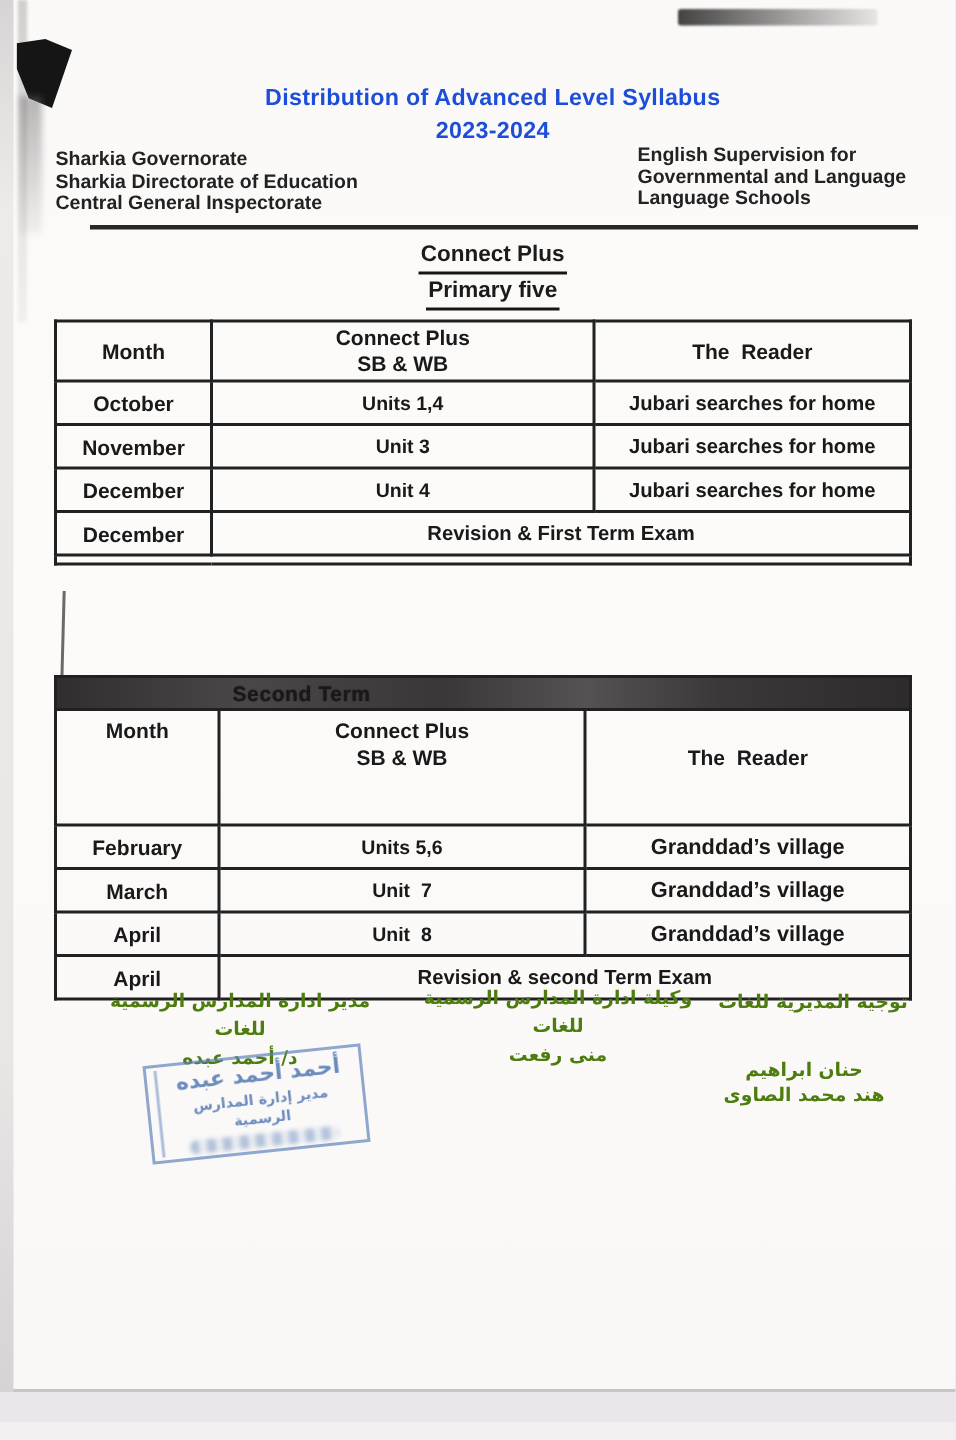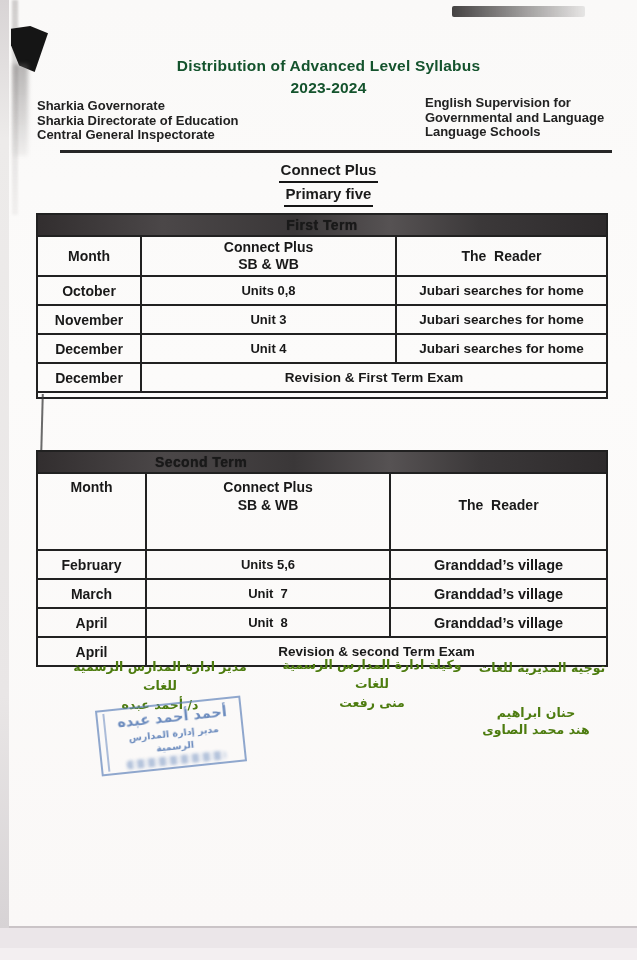--- a/index.html
+++ b/index.html
@@ -21,21 +21,21 @@
     background:linear-gradient(180deg,rgba(140,135,135,.38),rgba(160,155,155,.10));filter:blur(1.2px);}
   .corner-mark{position:absolute;left:11px;top:26px;width:37px;height:46px;background:#151515;
     clip-path:polygon(0 6%,52% 0,100% 16%,64% 100%,22% 86%,0 42%);}
   .corner-smear{position:absolute;left:13px;top:64px;width:15px;height:92px;
     background:linear-gradient(180deg,rgba(100,96,96,.45),rgba(130,126,126,.08));filter:blur(2px);}
   .smudge-tr{position:absolute;left:452px;top:6px;width:133px;height:11px;border-radius:2px;
     background:linear-gradient(90deg,rgba(52,50,50,.92),rgba(86,83,83,.55) 55%,rgba(122,119,119,.15));filter:blur(.6px);}
   .gap-line{position:absolute;left:41px;top:394px;width:2px;height:60px;background:#3a3a3a;opacity:.75;transform:rotate(1.5deg);}
   
   .doc-title{position:absolute;left:30px;right:10px;top:55px;text-align:center;
-    font-size:15.5px;font-weight:bold;color:#14532d;line-height:22px;letter-spacing:.2px;}
+    font-size:15.5px;font-weight:bold;color:#1d4ed8;line-height:22px;letter-spacing:.2px;}
   .hdr-left{position:absolute;left:37px;top:99px;font-size:13px;line-height:14.5px;font-weight:bold;color:#222;}
   .hdr-right{position:absolute;left:425px;top:96px;font-size:13px;line-height:14.5px;font-weight:bold;color:#222;}
   .rule{position:absolute;left:60px;top:150px;width:552px;height:3px;background:#272727;}
   .subtitle{position:absolute;left:30px;right:10px;top:159px;text-align:center;
     font-weight:bold;font-size:15px;line-height:22px;color:#1b1b1b;}
   .subtitle .u{display:inline-block;border-bottom:2.5px solid #161616;padding:0 2px 0 2px;}
   
   table.term{position:absolute;left:36px;width:570px;border-collapse:collapse;table-layout:fixed;}
   table.term td{
     border:2px solid #212121;text-align:center;vertical-align:middle;
@@ -116,32 +116,29 @@
   <div><span class="u">Primary five</span></div>
 </div>
 
 <table class="term t1">
   <colgroup>
       <col style="width:104px">
       <col style="width:255px">
       <col style="width:211px">
     </colgroup>
   <tbody>
-      <tr>
-        <td colspan="3" class="band">First Term</td>
-      </tr>
   <tr class="head">
     <td>Month</td>
     <td>Connect Plus
 SB &amp; WB</td>
     <td>The  Reader</td>
   </tr>
   <tr class="data">
     <td class="month">October</td>
-    <td class="units">Units 0,8</td>
+    <td class="units">Units 1,4</td>
     <td class="reader">Jubari searches for home</td>
   </tr>
   <tr class="data">
     <td class="month">November</td>
     <td class="units">Unit 3</td>
     <td class="reader">Jubari searches for home</td>
   </tr>
   <tr class="data">
     <td class="month">December</td>
     <td class="units">Unit 4</td>

